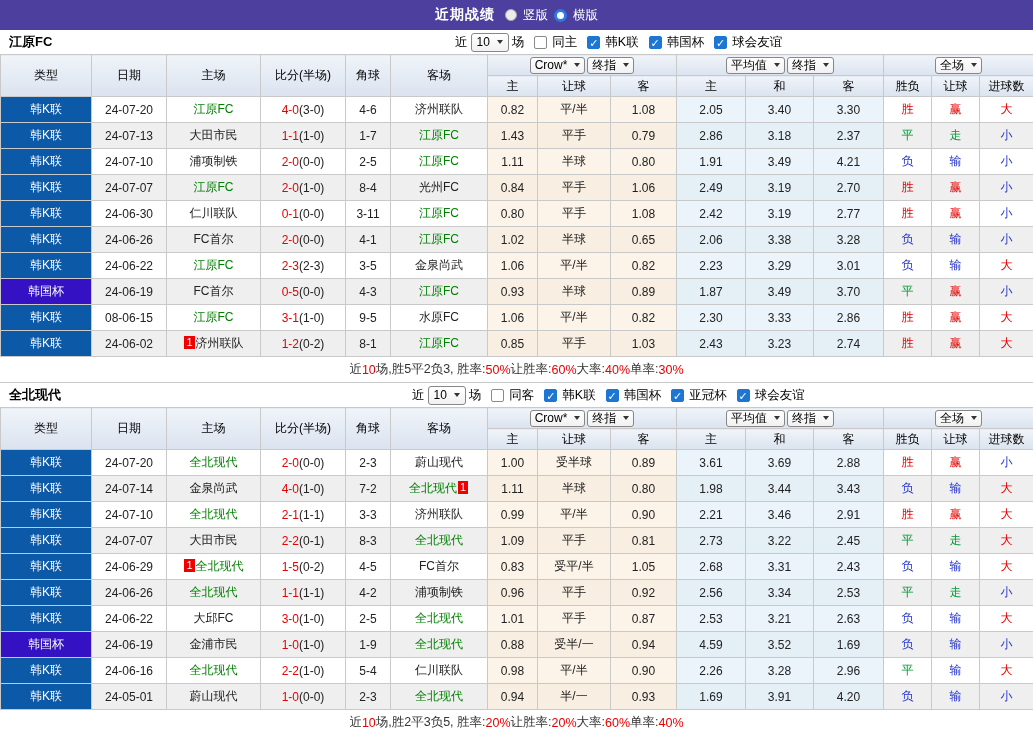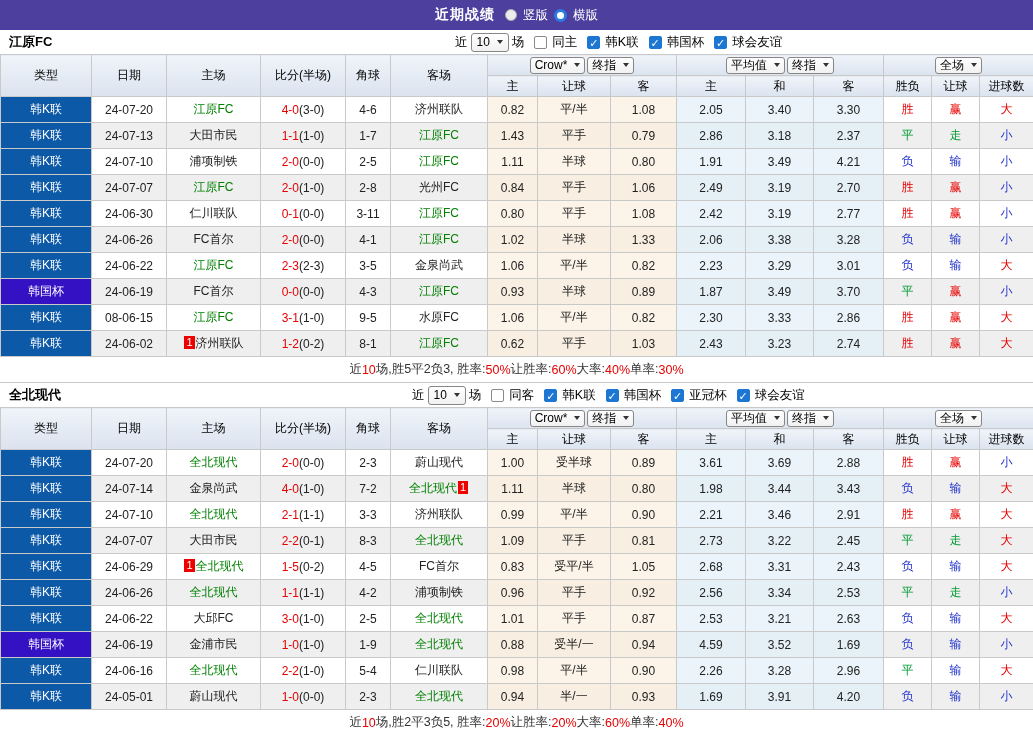--- a/index.html
+++ b/index.html
@@ -231,21 +231,21 @@
             <td class="lblue">4.21</td>
             <td style="color: rgb(34, 51, 204);">负</td>
             <td style="color: rgb(34, 51, 204);">输</td>
             <td style="color: rgb(34, 51, 204);">小</td>
           </tr>
           <tr class="alt">
             <td class="type league">韩K联</td>
             <td>24-07-07</td>
             <td><span class="focal">江原FC</span></td>
             <td><span class="score-ft">2-0</span><span class="score-ht">(1-0)</span></td>
-            <td>2-8</td>
+            <td>8-4</td>
             <td><span>光州FC</span></td>
             <td class="beige">0.84</td>
             <td class="beige">平手</td>
             <td class="beige">1.06</td>
             <td class="lblue">2.49</td>
             <td class="lblue">3.19</td>
             <td class="lblue">2.70</td>
             <td style="color: rgb(230, 0, 0);">胜</td>
             <td style="color: rgb(230, 0, 0);">赢</td>
             <td style="color: rgb(34, 51, 204);">小</td>
@@ -269,21 +269,21 @@
           </tr>
           <tr class="alt">
             <td class="type league">韩K联</td>
             <td>24-06-26</td>
             <td><span>FC首尔</span></td>
             <td><span class="score-ft">2-0</span><span class="score-ht">(0-0)</span></td>
             <td>4-1</td>
             <td><span class="focal">江原FC</span></td>
             <td class="beige">1.02</td>
             <td class="beige">半球</td>
-            <td class="beige">1.33</td>
+            <td class="beige">0.65</td>
             <td class="lblue">2.06</td>
             <td class="lblue">3.38</td>
             <td class="lblue">3.28</td>
             <td style="color: rgb(34, 51, 204);">负</td>
             <td style="color: rgb(34, 51, 204);">输</td>
             <td style="color: rgb(34, 51, 204);">小</td>
           </tr>
           <tr>
             <td class="type league">韩K联</td>
             <td>24-06-22</td>
@@ -298,21 +298,21 @@
             <td class="lblue">3.29</td>
             <td class="lblue">3.01</td>
             <td style="color: rgb(34, 51, 204);">负</td>
             <td style="color: rgb(34, 51, 204);">输</td>
             <td style="color: rgb(230, 0, 0);">大</td>
           </tr>
           <tr class="alt">
             <td class="type cup">韩国杯</td>
             <td>24-06-19</td>
             <td><span>FC首尔</span></td>
-            <td><span class="score-ft">0-0</span><span class="score-ht">(0-0)</span></td>
+            <td><span class="score-ft">0-5</span><span class="score-ht">(0-0)</span></td>
             <td>4-3</td>
             <td><span class="focal">江原FC</span></td>
             <td class="beige">0.93</td>
             <td class="beige">半球</td>
             <td class="beige">0.89</td>
             <td class="lblue">1.87</td>
             <td class="lblue">3.49</td>
             <td class="lblue">3.70</td>
             <td style="color: rgb(0, 153, 51);">平</td>
             <td style="color: rgb(230, 0, 0);">赢</td>
@@ -335,21 +335,21 @@
             <td style="color: rgb(230, 0, 0);">赢</td>
             <td style="color: rgb(230, 0, 0);">大</td>
           </tr>
           <tr class="alt">
             <td class="type league">韩K联</td>
             <td>24-06-02</td>
             <td><span class="badge1">1</span><span>济州联队</span></td>
             <td><span class="score-ft">1-2</span><span class="score-ht">(0-2)</span></td>
             <td>8-1</td>
             <td><span class="focal">江原FC</span></td>
-            <td class="beige">0.62</td>
+            <td class="beige">0.85</td>
             <td class="beige">平手</td>
             <td class="beige">1.03</td>
             <td class="lblue">2.43</td>
             <td class="lblue">3.23</td>
             <td class="lblue">2.74</td>
             <td style="color: rgb(230, 0, 0);">胜</td>
             <td style="color: rgb(230, 0, 0);">赢</td>
             <td style="color: rgb(230, 0, 0);">大</td>
           </tr>
         </tbody>

